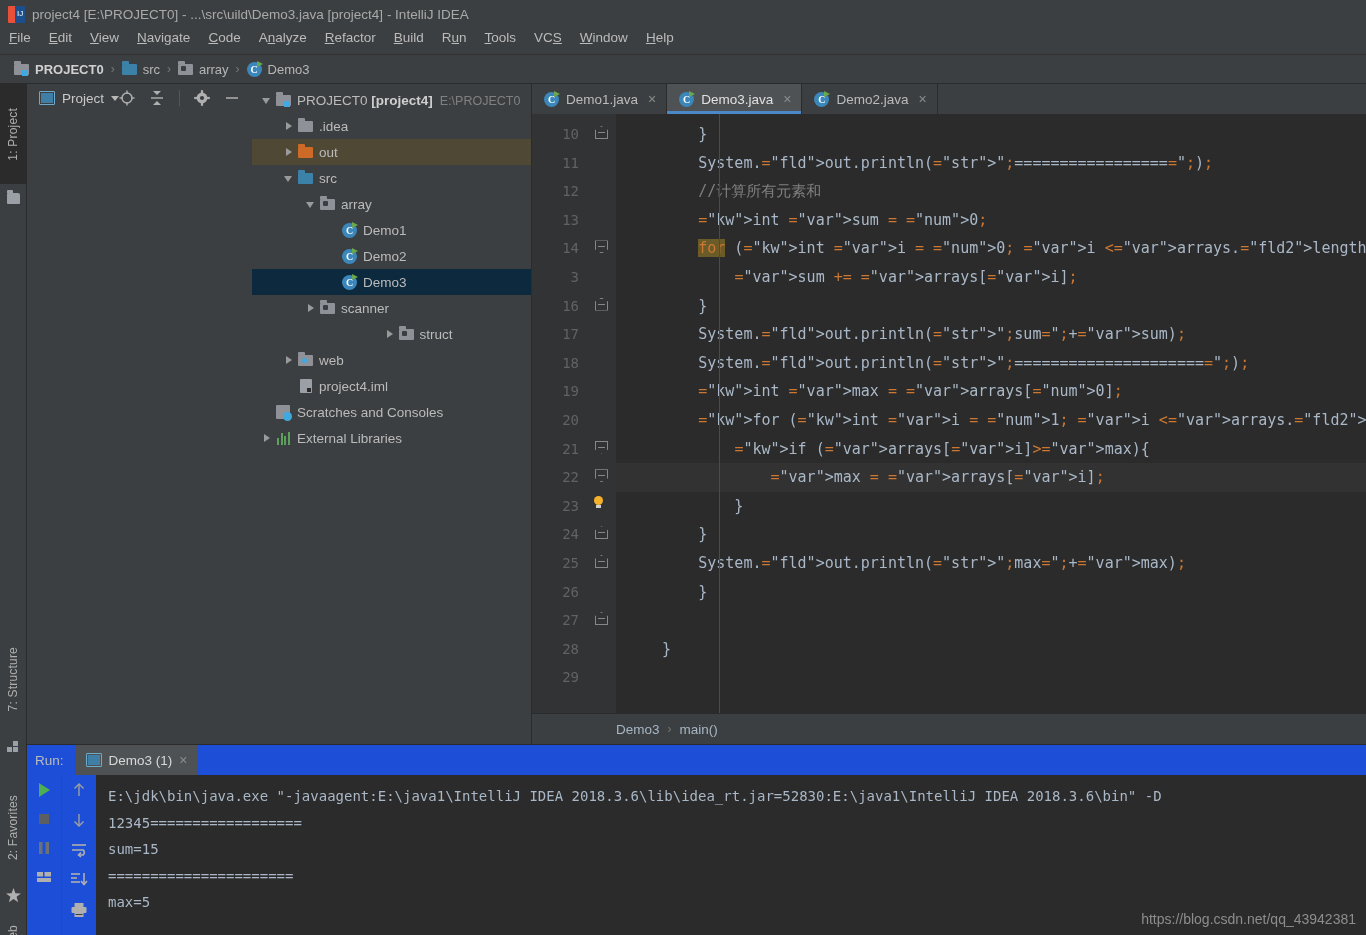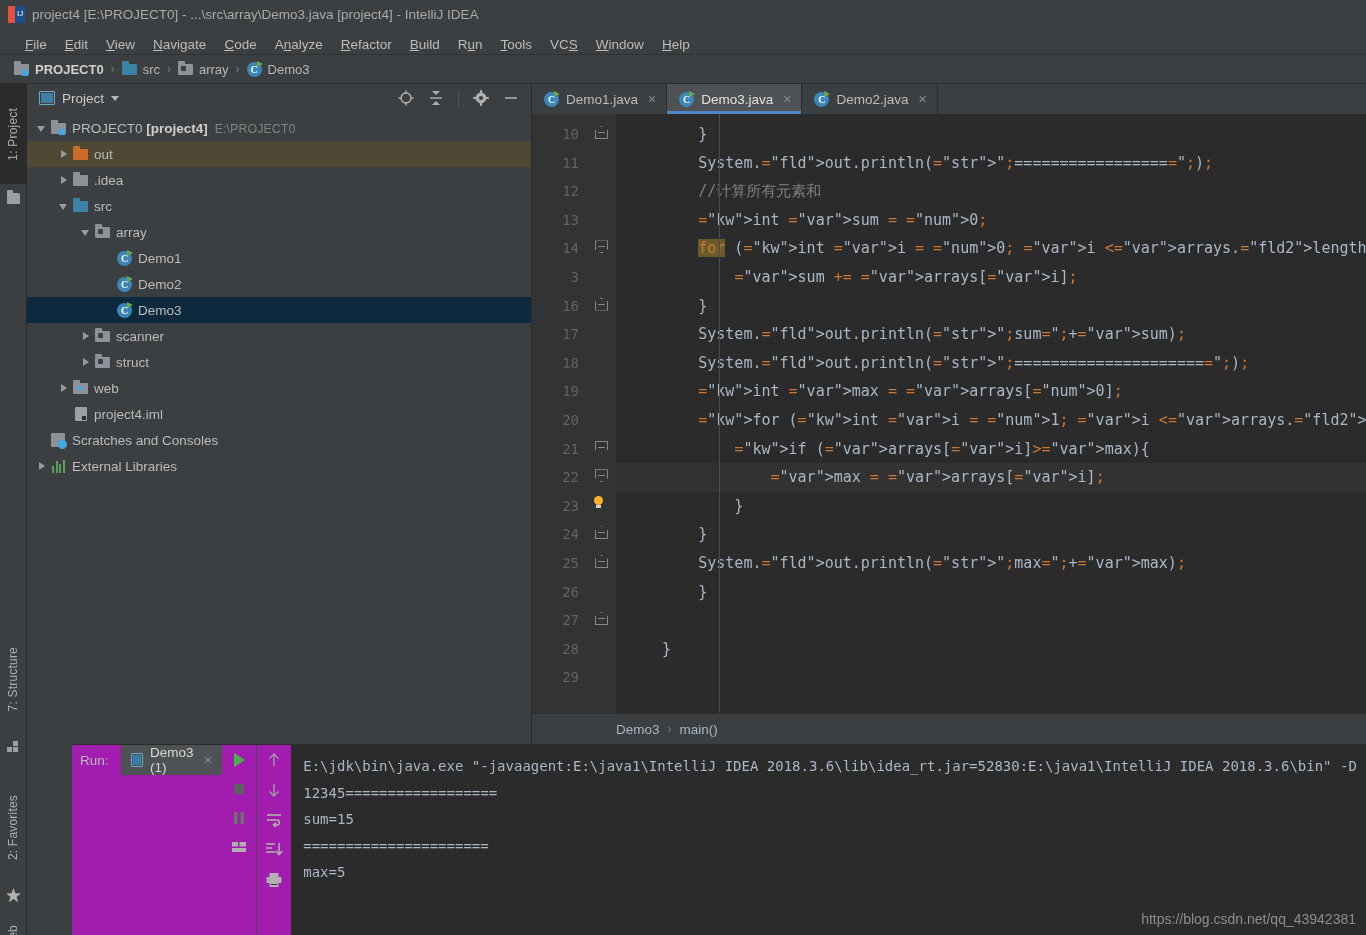--- a/index.html
+++ b/index.html
@@ -10,21 +10,21 @@
 
   
   .titlebar{height:28px;background:#3c3f41;display:flex;align-items:center;padding-left:8px;flex:0 0 28px;}
   .tb-logo{width:17px;height:17px;margin-right:7px;position:relative;flex:0 0 auto;}
   .tb-logo .l1{position:absolute;left:0;top:0;width:8px;height:17px;background:#e8503a;border-radius:1px;}
   .tb-logo .l2{position:absolute;left:7px;top:0;width:10px;height:17px;background:#1b4e8c;border-radius:1px;}
   .tb-logo .l3{position:absolute;left:9px;top:3px;color:#fff;font-size:8px;font-weight:normal;line-height:9px;}
   .tb-title{color:#a9a9a9;font-size:13.5px;}
 
   
-  .menubar{height:26px;background:#3c3f41;display:flex;align-items:flex-end;padding-left:16px;flex:0 0 26px;
+  .menubar{height:26px;background:#3c3f41;display:flex;align-items:flex-start;padding-left:0;flex:0 0 26px;
            border-bottom:1px solid #323232;}
   .menu-item{padding:2px 9px;color:#bbbbbb;font-size:13.5px;cursor:default;}
   .menu-item .mn{text-decoration:underline;}
 
   
   .navbar{height:28px;background:#3c3f41;display:flex;align-items:center;padding-left:10px;flex:0 0 28px;
           border-bottom:1px solid #2b2b2b;}
   .nb-seg{display:flex;align-items:center;padding:1px 4px;color:#b6b6b6;font-size:13px;}
   .nb-seg.bold{font-weight:bold;color:#d0d0d0;}
   .nb-sep{color:#777;margin:0 3px;font-size:12px;}
@@ -37,21 +37,21 @@
   .vtab.active-strip{background:#2b2b2b;}
 
   .ic-folder{width:13px;height:11px;background:#9aa0a6;border-radius:1px 2px 1px 1px;position:relative;}
   .ic-folder:before{content:"";position:absolute;left:0;top:-3px;width:6px;height:3px;background:#9aa0a6;border-radius:1px 1px 0 0;}
 
   
   .panels{flex:1 1 auto;display:flex;flex-direction:column;min-width:0;}
   .upper{flex:1 1 auto;display:flex;min-height:0;}
 
   
-  .project{width:504px;background:#3c3f41;display:flex;flex-direction:column;flex:0 0 504px;border-right:1px solid #2b2b2b;}
+  .project{width:504px;background:#3c3f41;display:flex;flex-direction:row;flex:0 0 504px;border-right:1px solid #2b2b2b;}
   .pj-head{height:28px;display:flex;align-items:center;padding:0 6px 0 12px;flex:0 0 28px;}
   .pj-title{display:flex;align-items:center;gap:7px;font-size:13.5px;color:#c8c8c8;}
   .pj-icon{width:14px;height:12px;border:1.6px solid #6ea9c9;background:#3c3f41;border-radius:1px;position:relative;}
   .pj-icon:after{content:"";position:absolute;left:1px;top:1px;right:1px;bottom:1px;background:#3f7fa5;}
   .caret-dn{width:0;height:0;border-left:4px solid transparent;border-right:4px solid transparent;border-top:5px solid #b8b8b8;}
   .pj-actions{margin-left:auto;display:flex;align-items:center;gap:14px;padding-right:6px;}
   .pj-act{width:16px;height:16px;position:relative;cursor:pointer;}
   .pj-divider{width:1px;height:16px;background:#555;}
 
   .tree{flex:1 1 auto;overflow:hidden;padding-top:3px;background:#3c3f41;}
@@ -128,21 +128,21 @@
   .pnc{color:#cc7832;}
   .kwhl{background:#6b5b28;color:#cc7832;}
   .indentline{position:absolute;top:0;bottom:0;width:1px;background:#4b4b4b;}
 
   .breadcrumbs{height:30px;background:#3c3f41;display:flex;align-items:center;padding-left:84px;
                flex:0 0 30px;border-top:1px solid #2b2b2b;}
   .bc{color:#a7b6c4;font-size:13.5px;}
   .bcsep{color:#777;margin:0 8px;font-size:12px;}
 
   
-  .runpanel{height:190px;flex:0 0 190px;background:#a21caf;display:flex;flex-direction:row;border-top:1px solid #2b2b2b;margin-left:45px;}
+  .runpanel{height:190px;flex:0 0 190px;background:#1d4ed8;display:flex;flex-direction:column;border-top:1px solid #2b2b2b;}
   .run-head{height:30px;display:flex;align-items:center;flex:0 0 30px;padding-left:8px;}
   .run-label{font-size:13.5px;color:#bbbbbb;margin-right:12px;}
   .run-tab{height:30px;display:flex;align-items:center;gap:7px;padding:0 10px;background:#4e5254;font-size:13.5px;color:#d8d8d8;}
   .run-tab .ricon{width:14px;height:12px;border:1.6px solid #6ea9c9;position:relative;border-radius:1px;}
   .run-tab .ricon:after{content:"";position:absolute;left:1px;top:1px;right:1px;bottom:1px;background:#3f7fa5;}
   .run-tab .x{color:#8c8c8c;font-size:14px;}
 
   .run-body{flex:1 1 auto;display:flex;min-height:0;justify-content:space-between;}
   .run-tools{width:34px;flex:0 0 34px;display:flex;flex-direction:column;align-items:center;padding-top:6px;gap:11px;}
   .run-tools2{width:34px;flex:0 0 34px;display:flex;flex-direction:column;align-items:center;padding-top:6px;gap:12px;border-left:1px solid #4b4b4b;}
@@ -157,21 +157,21 @@
 <body>
 
 <div class="app">
 
   <div class="titlebar">
     <div class="tb-logo">
       <div class="l1"></div>
         <div class="l2"></div>
       <div class="l3">IJ</div>
     </div>
-    <div class="tb-title">project4 [E:\PROJECT0] - ...\src\array\Demo3.java [project4] - IntelliJ IDEA</div>
+    <div class="tb-title">project4 [E:\PROJECT0] - ...\src\uild\Demo3.java [project4] - IntelliJ IDEA</div>
   </div>
 
   <div class="menubar" id="menubar">
       <div class="menu-item"><span class="mn">F</span>ile</div>
       <div class="menu-item"><span class="mn">E</span>dit</div>
       <div class="menu-item"><span class="mn">V</span>iew</div>
       <div class="menu-item"><span class="mn">N</span>avigate</div>
       <div class="menu-item"><span class="mn">C</span>ode</div>
       <div class="menu-item">A<span class="mn">n</span>alyze</div>
       <div class="menu-item"><span class="mn">R</span>efactor</div>
@@ -295,35 +295,35 @@
           </div>
           <div class="tree" id="tree">
               <div class="row" style="padding-left: 10px;">
                 <span class="arrow open"></span>
                 <span class="ti">
                   <span class="f-grey" style="left:0"></span>
                   <span style="position:absolute;left:8px;top:8px;width:6px;height:6px;background:#3fa9e0;"></span>
                 </span>
                 <span class="lbl">PROJECT0 <span class="b">[project4]</span><span class="dim">E:\PROJECT0</span></span>
               </div>
+              <div class="row" style="padding-left: 32px;">
+                <span class="arrow closed"></span>
+                <span class="ti">
+                  <span class="f-grey" style="left:0"></span>
+                </span>
+                <span class="lbl">.idea</span>
+              </div>
               <div class="row outrow" style="padding-left: 32px;">
                 <span class="arrow closed"></span>
                 <span class="ti">
                   <span class="f-orange" style="left:0"></span>
                 </span>
                 <span class="lbl">out</span>
               </div>
               <div class="row" style="padding-left: 32px;">
-                <span class="arrow closed"></span>
-                <span class="ti">
-                  <span class="f-grey" style="left:0"></span>
-                </span>
-                <span class="lbl">.idea</span>
-              </div>
-              <div class="row" style="padding-left: 32px;">
                 <span class="arrow open"></span>
                 <span class="ti">
                   <span class="f-blue" style="left:0"></span>
                 </span>
                 <span class="lbl">src</span>
               </div>
               <div class="row" style="padding-left: 54px;">
                 <span class="arrow open"></span>
                 <span class="ti">
                   <span class="f-pkg" style="left:0"></span>
@@ -357,21 +357,21 @@
                 </span>
                 <span class="lbl">Demo3</span>
               </div>
               <div class="row" style="padding-left: 54px;">
                 <span class="arrow closed"></span>
                 <span class="ti">
                   <span class="f-pkg" style="left:0"></span>
                 </span>
                 <span class="lbl">scanner</span>
               </div>
-              <div class="row" style="padding-left: 54px;">
+              <div class="row" style="padding-left: 54px; justify-content: center;">
                 <span class="arrow closed"></span>
                 <span class="ti">
                   <span class="f-pkg" style="left:0"></span>
                 </span>
                 <span class="lbl">struct</span>
               </div>
               <div class="row" style="padding-left: 32px;">
                 <span class="arrow closed"></span>
                 <span class="ti">
                   <span class="f-web" style="left:0"></span>

